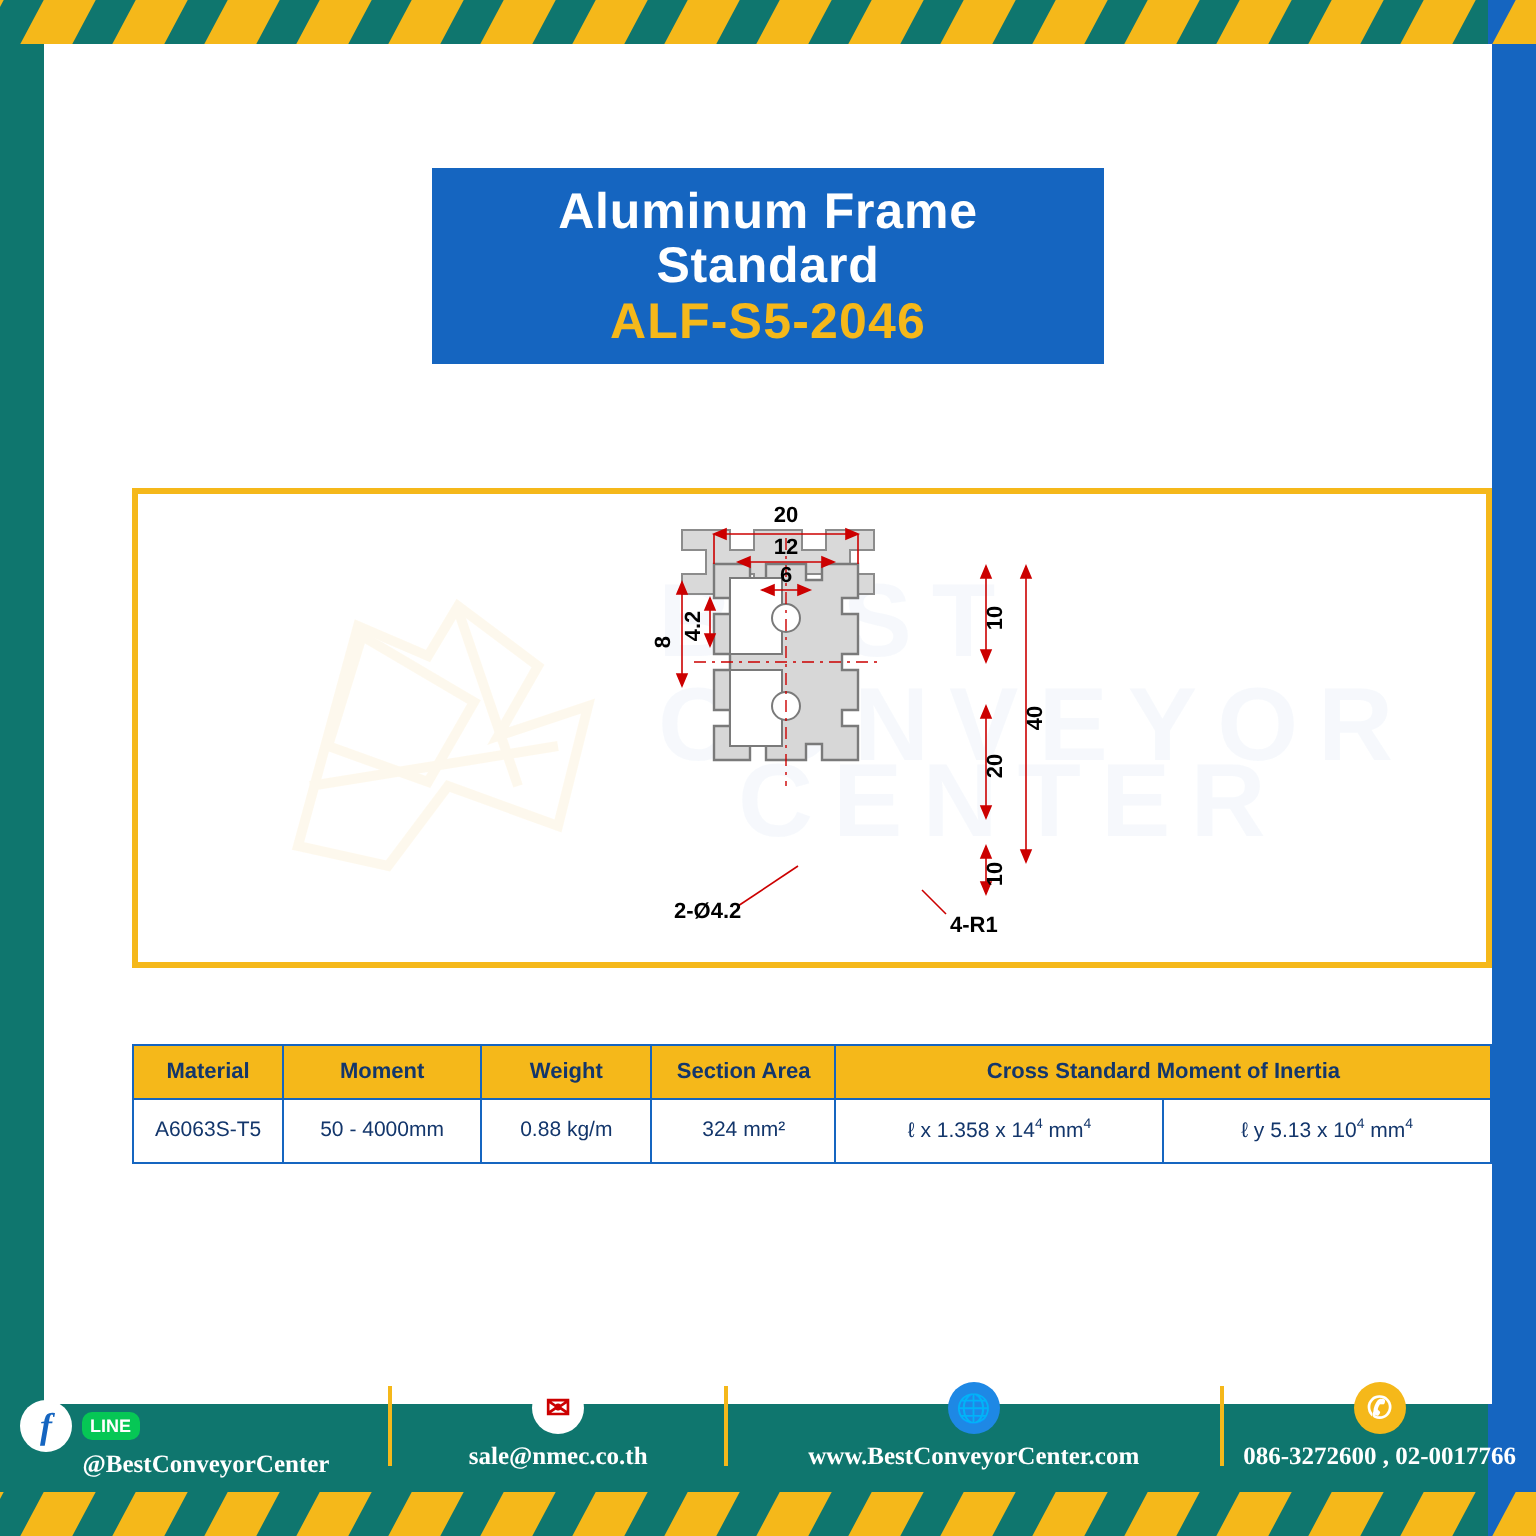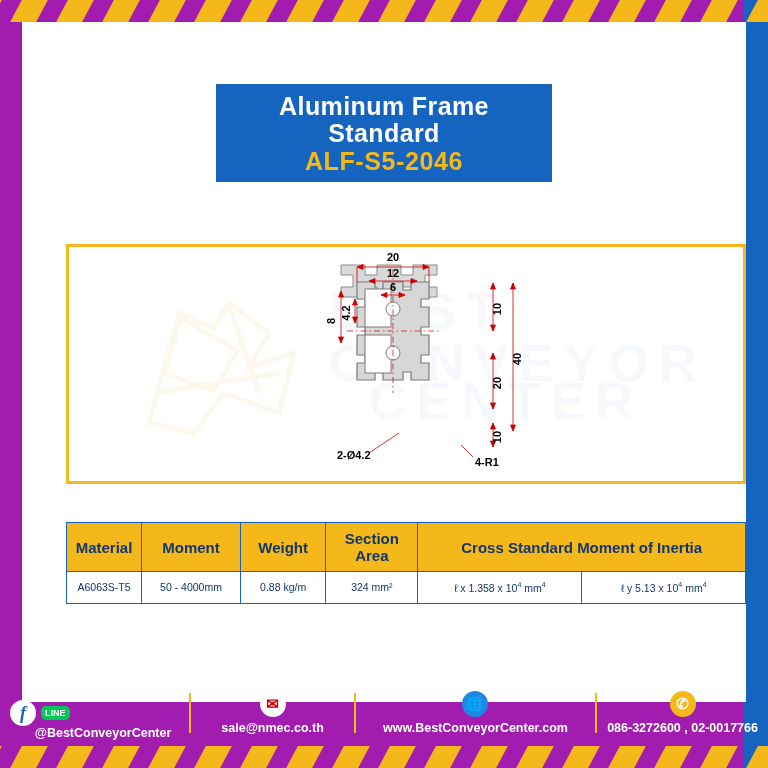--- a/index.html
+++ b/index.html
@@ -5,21 +5,21 @@
   * { box-sizing: border-box; margin: 0; padding: 0; }
   html, body {
     width: 768px; height: 768px;
     font-family: "Liberation Sans", sans-serif;
     background: #1565c0;
     overflow: hidden;
   }
   #page {
     position: relative;
     width: 744px; height: 768px;
-    background: #a21caf;
+    background: #0f766e;
   }
 
   
   .chev-band {
     position: absolute; left: 0; width: 768px; height: 22px;
     overflow: hidden;
   }
   .chev-band.top { top: 0; }
   .chev-band.bottom { bottom: 0; }
   .chev {
@@ -89,21 +89,21 @@
   .spec-table {
     position: absolute;
     left: 44px; top: 500px;
     width: 680px;
     border-collapse: collapse;
     font-size: 11px;
   }
   .spec-table th {
     background: #f5b81a;
     color: #13366b;
-    font-size: 15px;
+    font-size: 11px;
     font-weight: bold;
     padding: 7px 2px;
     border: 1px solid #1565c0;
     text-align: center;
   }
   .spec-table td {
     color: #13366b;
     font-size: 10.5px;
     padding: 9px 2px;
     border: 1px solid #1565c0;
@@ -132,21 +132,21 @@
     background: #ffffff;
     display: flex; align-items: center; justify-content: center;
     color: #1565c0; font-size: 15px; font-weight: bold;
   }
   .line-badge {
     background: #06c755; color: #fff;
     font-size: 9px; font-weight: bold;
     border-radius: 5px; padding: 2px 4px;
     margin-left: -2px;
   }
-  .f-text { white-space: nowrap; }
+  .f-text { white-space: nowrap; font-family: Liberation Serif, serif; }
 
   
   text { font-family: "Liberation Sans", sans-serif; }
 </style>
 </head>
 <body>
 
 <div id="page">
 
   <div class="chev-band top" id="chev-top">
@@ -293,21 +293,21 @@
       <tbody>
         <tr>
           <td>A6063S-T5</td>
           <td>50 - 4000mm</td>
           <td>0.88 kg/m</td>
           <td>
             <span>324</span>
             <span>mm²</span>
           </td>
           <td style="width:24%">
-            <span>ℓ x 1.358 x 10</span><sup>4</sup>
+            <span>ℓ x 1.358 x 14</span><sup>4</sup>
             <span>mm</span><sup>4</sup>
           </td>
           <td style="width:24%">
             <span>ℓ y 5.13 x 10</span><sup>4</sup>
             <span>mm</span><sup>4</sup>
           </td>
         </tr>
       </tbody>
     </table>
   </div>

